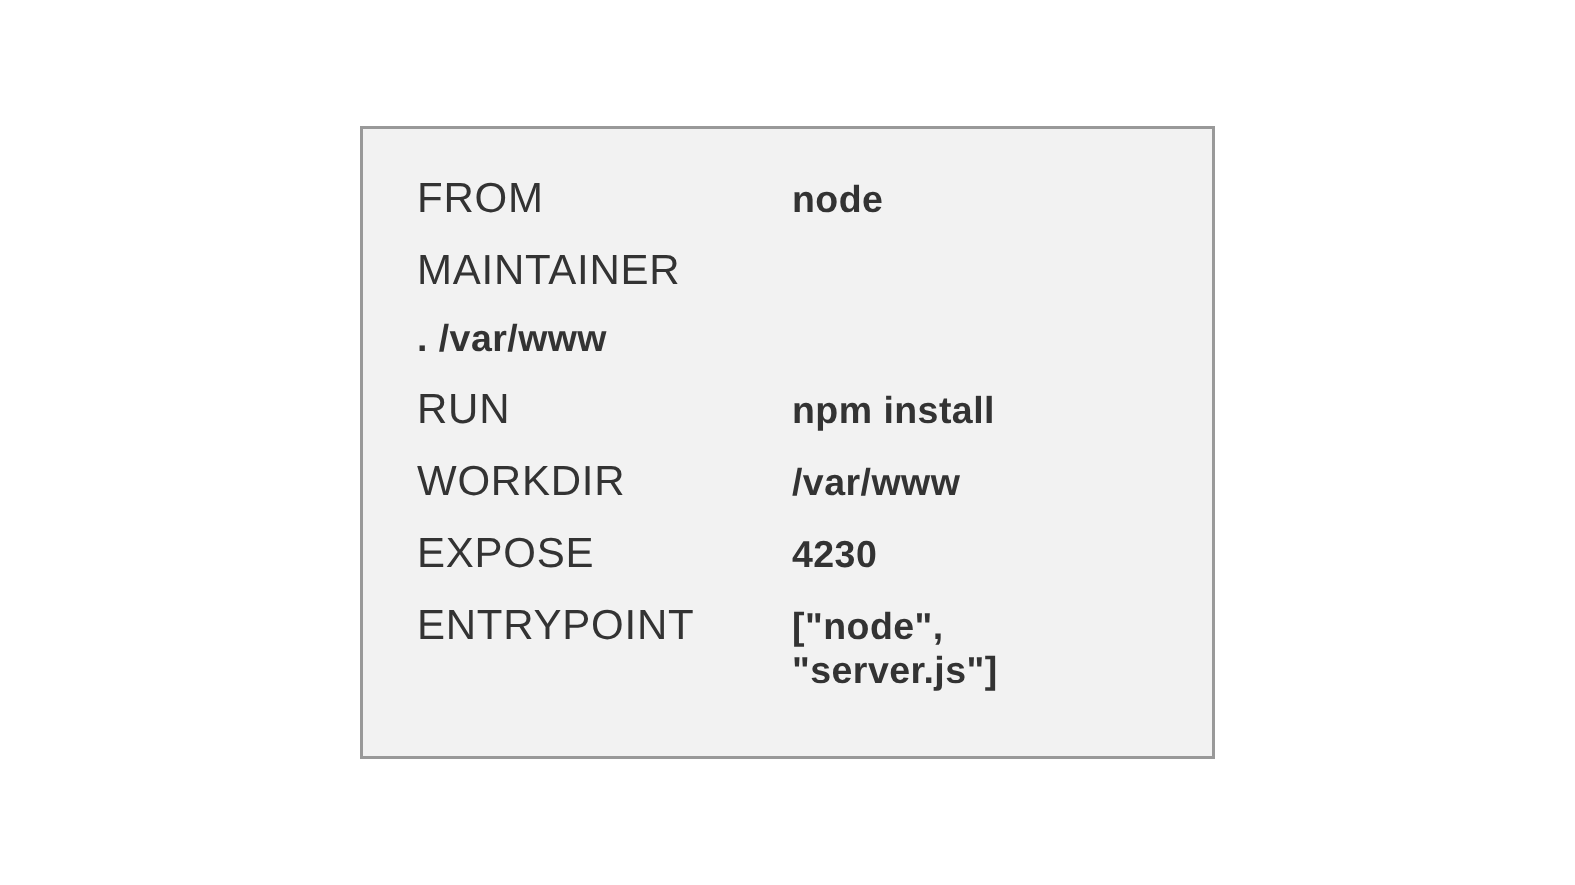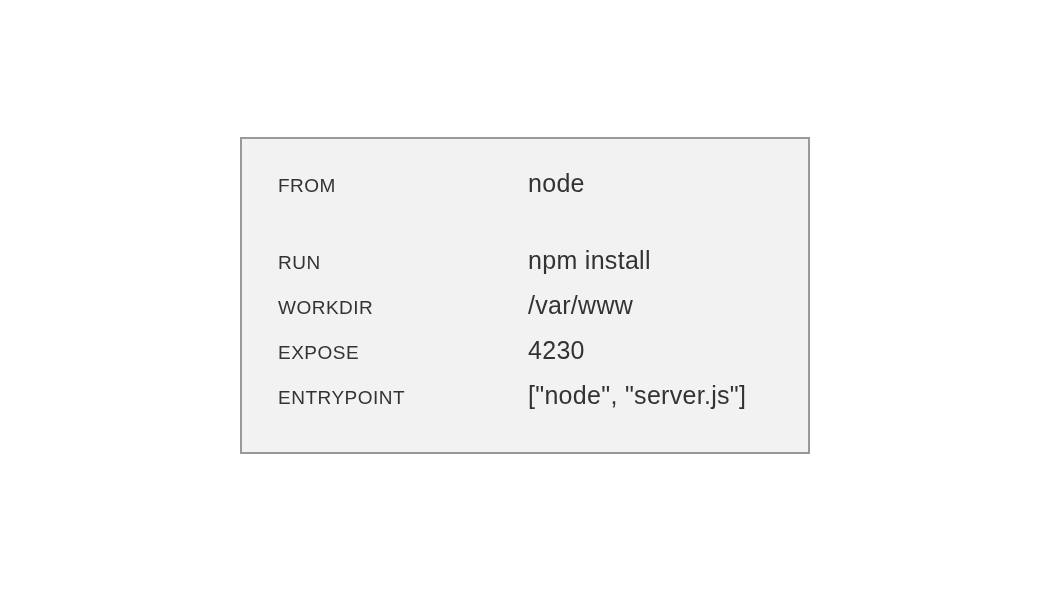--- a/index.html
+++ b/index.html
@@ -26,41 +26,44 @@
       display: flex;
       align-items: baseline;
       margin-bottom: 16px;
     }
     .row:last-child {
       margin-bottom: 12px;
     }
     .instruction {
       width: 250px;
       flex-shrink: 0;
-      font-size: 19px;
+      font-size: 28px;
       color: #333333;
       letter-spacing: 0.5px;
     }
     .value {
       font-size: 25px;
       color: #333333;
       letter-spacing: 0.3px;
+      font-weight: bold;
     }
   </style>
 </head>
 <body>
 
 <div class="dockerfile-box">
   <div class="row">
     <div class="instruction">FROM</div>
     <div class="value">node</div>
   </div>
   <div class="row">
+    <div class="instruction">MAINTAINER</div>
   </div>
   <div class="row">
+    <div class="value">.  /var/www</div>
   </div>
   <div class="row">
     <div class="instruction">RUN</div>
     <div class="value">npm install</div>
   </div>
   <div class="row">
     <div class="instruction">WORKDIR</div>
     <div class="value">/var/www</div>
   </div>
   <div class="row">

